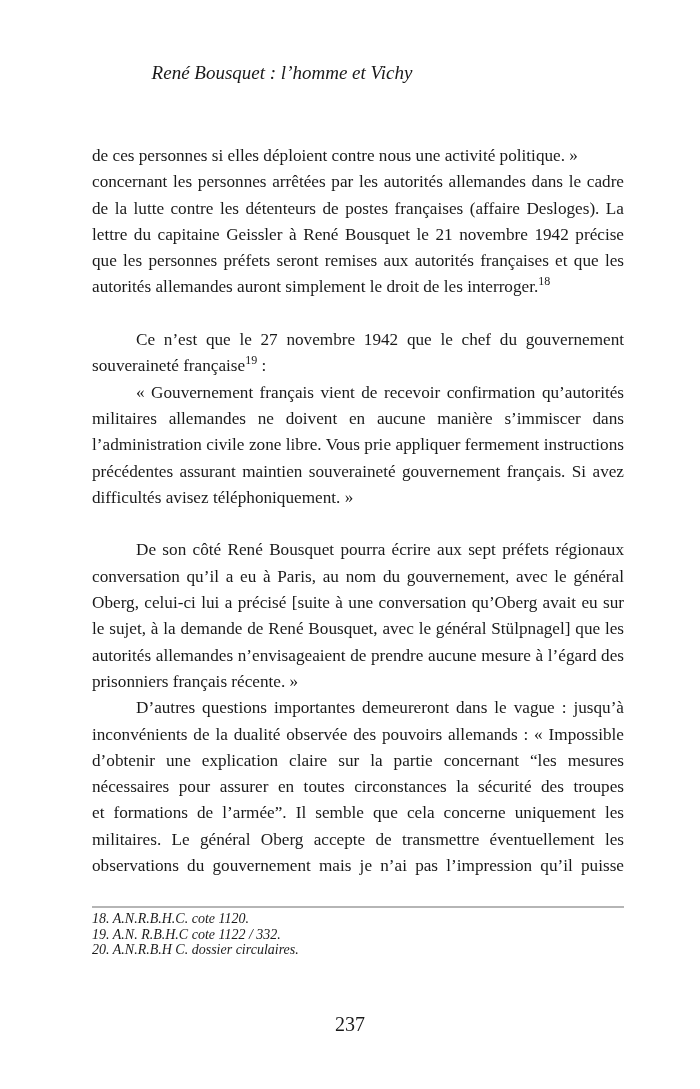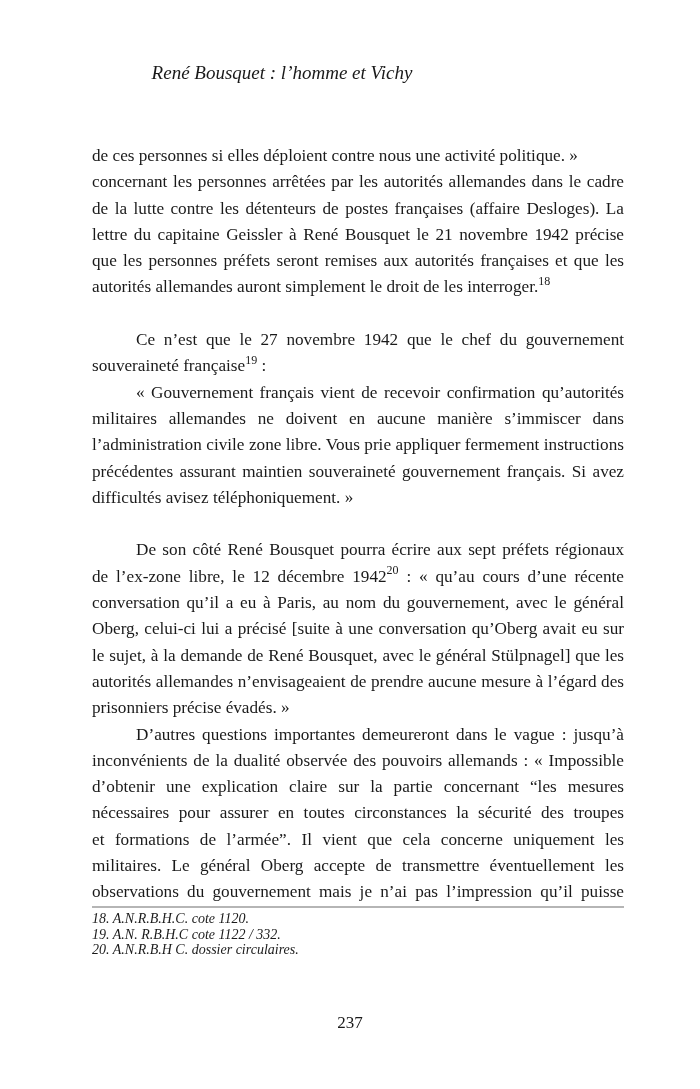--- a/index.html
+++ b/index.html
@@ -10,21 +10,21 @@
   .body-text { position: absolute; left: 92px; width: 532px; top: 143px; font-size: 17.2px; }
   .line { display: block; height: 26.3px; line-height: 26.3px; white-space: nowrap;
           text-align: justify; text-align-last: justify; }
   .line.last { text-align-last: left; }
   .line.indent { padding-left: 44px; }
   .gap { height: 26.3px; }
   sup { font-size: 12px; line-height: 0; position: relative; top: -1px; }
   .rule { position: absolute; left: 92px; width: 532px; top: 906px; height: 2px; background: #b5b5b5; }
   .footnotes { position: absolute; left: 92px; top: 911px; font-style: italic; font-size: 14px; }
   .footnote { height: 15.5px; line-height: 15.5px; white-space: nowrap; }
-  .page-number { position: absolute; top: 1013px; left: 0; width: 700px; text-align: center; font-size: 17px; }
+  .page-number { position: absolute; top: 1013px; left: 0; width: 700px; text-align: center; font-size: 20px; }
 </style>
 </head>
 <body>
 
 <div class="running-head">René Bousquet : l’homme et Vichy</div>
 
 <div class="body-text">
 
   <div>
     <span class="line last">de ces personnes si elles déploient contre nous une activité politique. »</span>
@@ -48,34 +48,33 @@
     <span class="line indent">« Gouvernement français vient de recevoir confirmation qu’autorités</span>
     <span class="line">militaires allemandes ne doivent en aucune manière s’immiscer dans</span>
     <span class="line">l’administration civile zone libre. Vous prie appliquer fermement instructions</span>
     <span class="line">précédentes assurant maintien souveraineté gouvernement français. Si avez</span>
     <span class="line last">difficultés avisez téléphoniquement. »</span>
   </div>
   <div class="gap"></div>
 
   <div>
     <span class="line indent">De son côté René Bousquet pourra écrire aux sept préfets régionaux</span>
-    <span class="line"><span>de l’ex-zone libre, le 12 décembre 1942</span><sup>20</sup><span> : « qu’au cours d’une récente</span></span>
     <span class="line">conversation qu’il a eu à Paris, au nom du gouvernement, avec le général</span>
     <span class="line">Oberg, celui-ci lui a précisé [suite à une conversation qu’Oberg avait eu sur</span>
     <span class="line">le sujet, à la demande de René Bousquet, avec le général Stülpnagel] que les</span>
     <span class="line">autorités allemandes n’envisageaient de prendre aucune mesure à l’égard des</span>
-    <span class="line last">prisonniers précise évadés. »</span>
+    <span class="line last">prisonniers français récente. »</span>
   </div>
 
   <div>
     <span class="line indent">D’autres questions importantes demeureront dans le vague : jusqu’à</span>
     <span class="line">inconvénients de la dualité observée des pouvoirs allemands : « Impossible</span>
     <span class="line">d’obtenir une explication claire sur la partie concernant “les mesures</span>
     <span class="line">nécessaires pour assurer en toutes circonstances la sécurité des troupes</span>
-    <span class="line">et formations de l’armée”. Il vient que cela concerne uniquement les</span>
+    <span class="line">et formations de l’armée”. Il semble que cela concerne uniquement les</span>
     <span class="line">militaires. Le général Oberg accepte de transmettre éventuellement les</span>
     <span class="line">observations du gouvernement mais je n’ai pas l’impression qu’il puisse</span>
   </div>
 </div>
 
 <div class="rule"></div>
 
 <div class="footnotes">
   <div class="footnote">18. A.N.R.B.H.C. cote 1120.</div>
   <div class="footnote">19. A.N. R.B.H.C cote 1122 / 332.</div>

